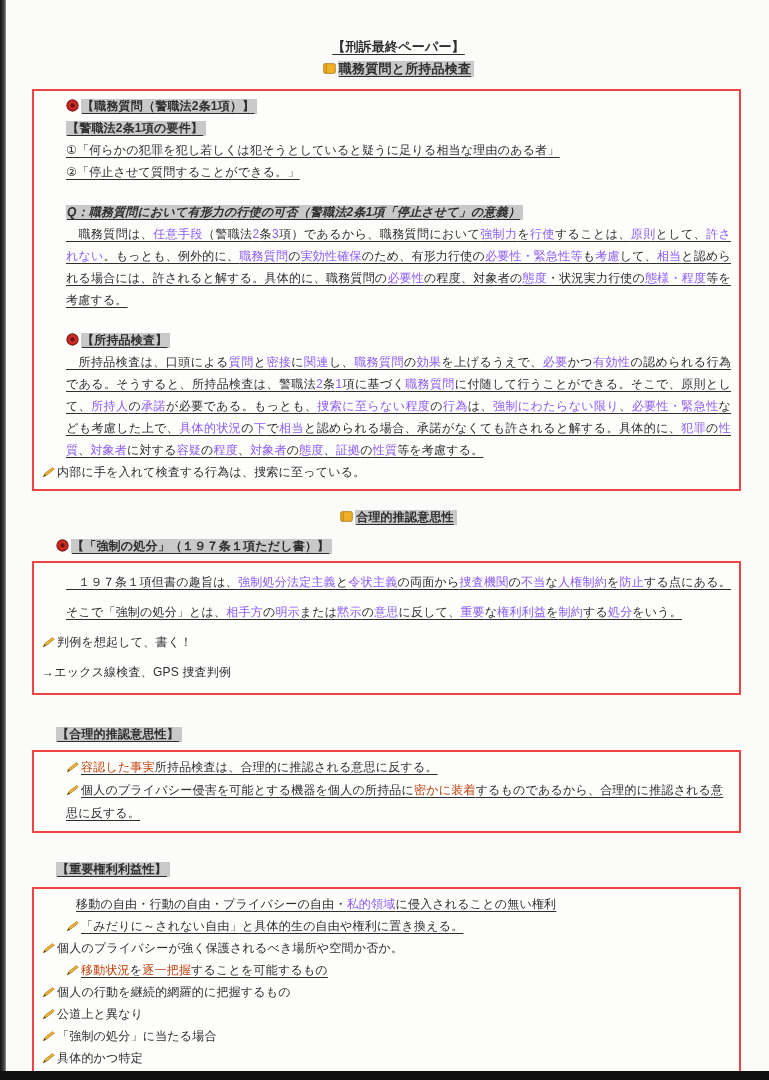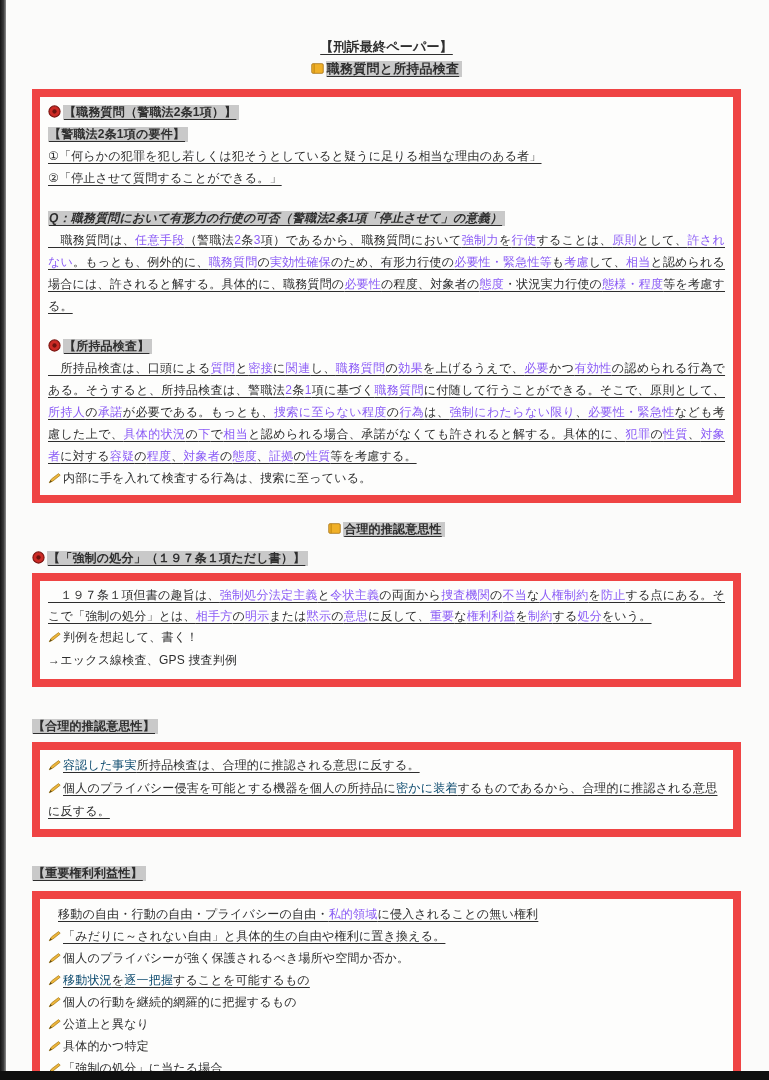--- a/index.html
+++ b/index.html
@@ -16,33 +16,33 @@
   .edge-bottom{position:absolute;left:0;bottom:0;width:769px;height:9px;background:#0f0f0f;z-index:5;}
   .page{position:absolute;left:6px;top:0;width:757px;padding:36px 22px 0 26px;box-sizing:border-box;}
 
   .line{font-size:12px;line-height:22px;min-height:22px;letter-spacing:0.2px;}
   .line.blank{min-height:18px;line-height:18px;}
   .center{text-align:center;}
   .just{text-align:justify;}
   .indent{text-indent:10px;}
   .b{font-weight:bold;}
   .i{font-style:italic;}
-  .u{text-decoration:underline;text-underline-offset:3px;text-decoration-thickness:1px;}
+  .u{text-decoration:underline;text-underline-offset:3px;text-decoration-thickness:1px;margin-left:24px;}
   .hl{background:#c9c9c9;padding:0 3px 1px 1px;}
   .seg.cr{color:#8b5cf6;}
-  .seg.cb{color:#0c4a6e;}
+  .seg.cb{color:#c2410c;}
 
   .hdr .line{font-size:13px;line-height:21px;}
 
-  .box{border:8px solid #ef4444;padding:4px 8px 6px 8px;background:#fdfdfc;}
+  .box{border:2px solid #ef4444;padding:4px 8px 6px 8px;background:#fdfdfc;}
   #box1{margin-top:9px;}
   #mid-heading{margin-top:15px;}
   #kyosei-heading{margin-top:7px;}
   #box2{margin-top:4px;}
-  #box2 .line{line-height:21px;min-height:23px;}
+  #box2 .line{line-height:30px;min-height:23px;}
   #suinin-heading{margin-top:28px;}
   #box3{margin-top:5px;}
   #box3 .line{line-height:23px;min-height:23px;}
   #juyo-heading{margin-top:25px;}
   #box4{margin-top:7px;}
 
   .icon{display:inline-block;width:13px;height:13px;vertical-align:-2px;margin-right:2px;}
   .icon svg{display:block;width:100%;height:100%;}
 </style>
 </head>
@@ -135,21 +135,21 @@
             <polygon points="1.5,14.5 4.2,9.8 13,3.2 15,5.2 6.2,12.2" fill="#eeb53a" stroke="#9c7210" stroke-width="0.8"></polygon>
             <polygon points="1.5,14.5 4.9,13.2 3.1,11.1" fill="#5f4a12"></polygon>
           </svg></span><span class="seg">個人の行動を継続的網羅的に把握するもの</span></div>
       <div class="line"><span class="icon"><svg viewBox="0 0 16 16">
             <polygon points="1.5,14.5 4.2,9.8 13,3.2 15,5.2 6.2,12.2" fill="#eeb53a" stroke="#9c7210" stroke-width="0.8"></polygon>
             <polygon points="1.5,14.5 4.9,13.2 3.1,11.1" fill="#5f4a12"></polygon>
           </svg></span><span class="seg">公道上と異なり</span></div>
       <div class="line"><span class="icon"><svg viewBox="0 0 16 16">
             <polygon points="1.5,14.5 4.2,9.8 13,3.2 15,5.2 6.2,12.2" fill="#eeb53a" stroke="#9c7210" stroke-width="0.8"></polygon>
             <polygon points="1.5,14.5 4.9,13.2 3.1,11.1" fill="#5f4a12"></polygon>
-          </svg></span><span class="seg">具体的かつ特定</span></div>
+          </svg></span><span class="seg">「強制の処分」に当たる場合</span></div>
       <div class="line"><span class="icon"><svg viewBox="0 0 16 16">
             <polygon points="1.5,14.5 4.2,9.8 13,3.2 15,5.2 6.2,12.2" fill="#eeb53a" stroke="#9c7210" stroke-width="0.8"></polygon>
             <polygon points="1.5,14.5 4.9,13.2 3.1,11.1" fill="#5f4a12"></polygon>
-          </svg></span><span class="seg">「強制の処分」に当たる場合</span></div>
+          </svg></span><span class="seg">具体的かつ特定</span></div>
       <div class="line"><span class="seg">①強制処分法定主義に反するか。反しないとしても</span></div>
     </div>
 
 </div>
 
 </body></html>

